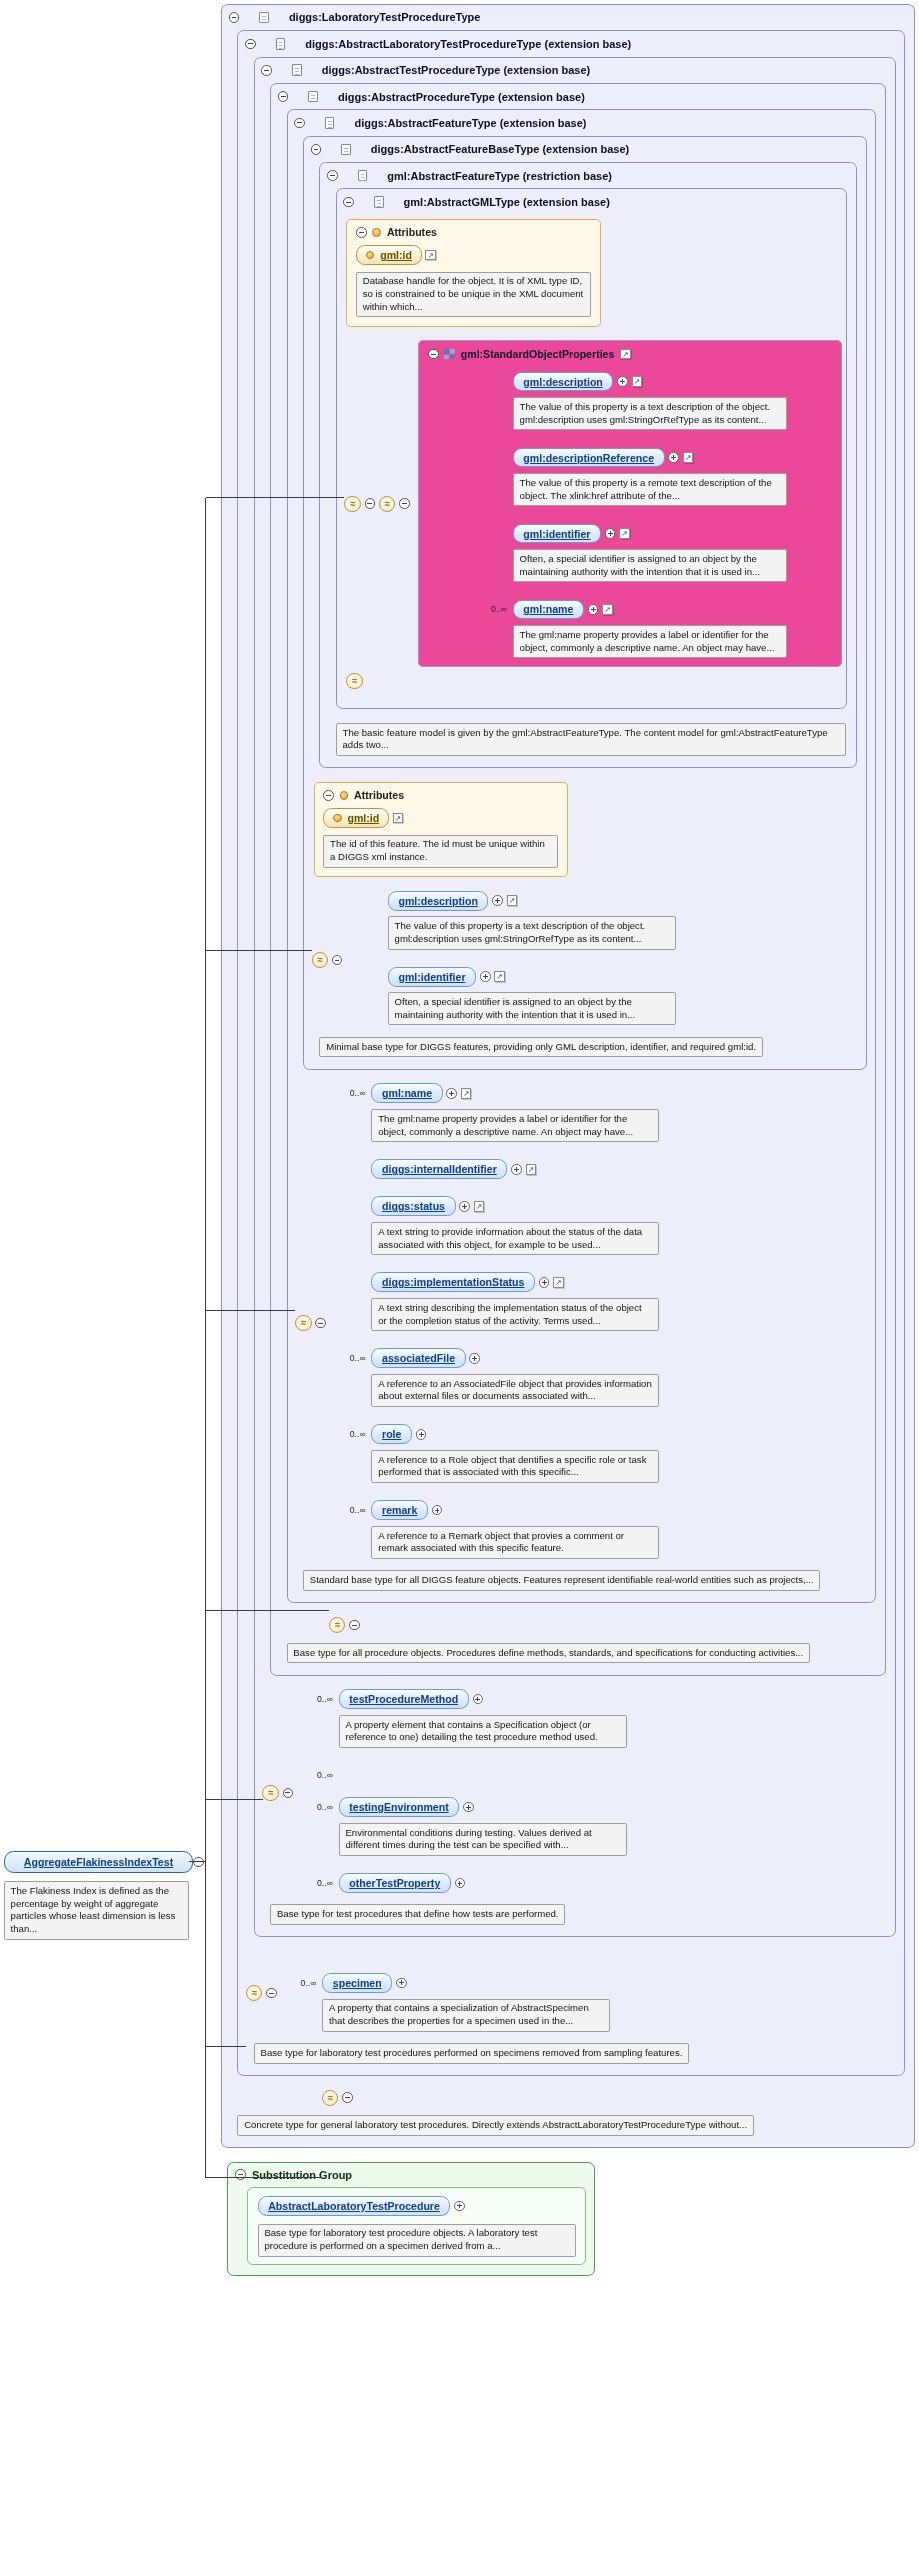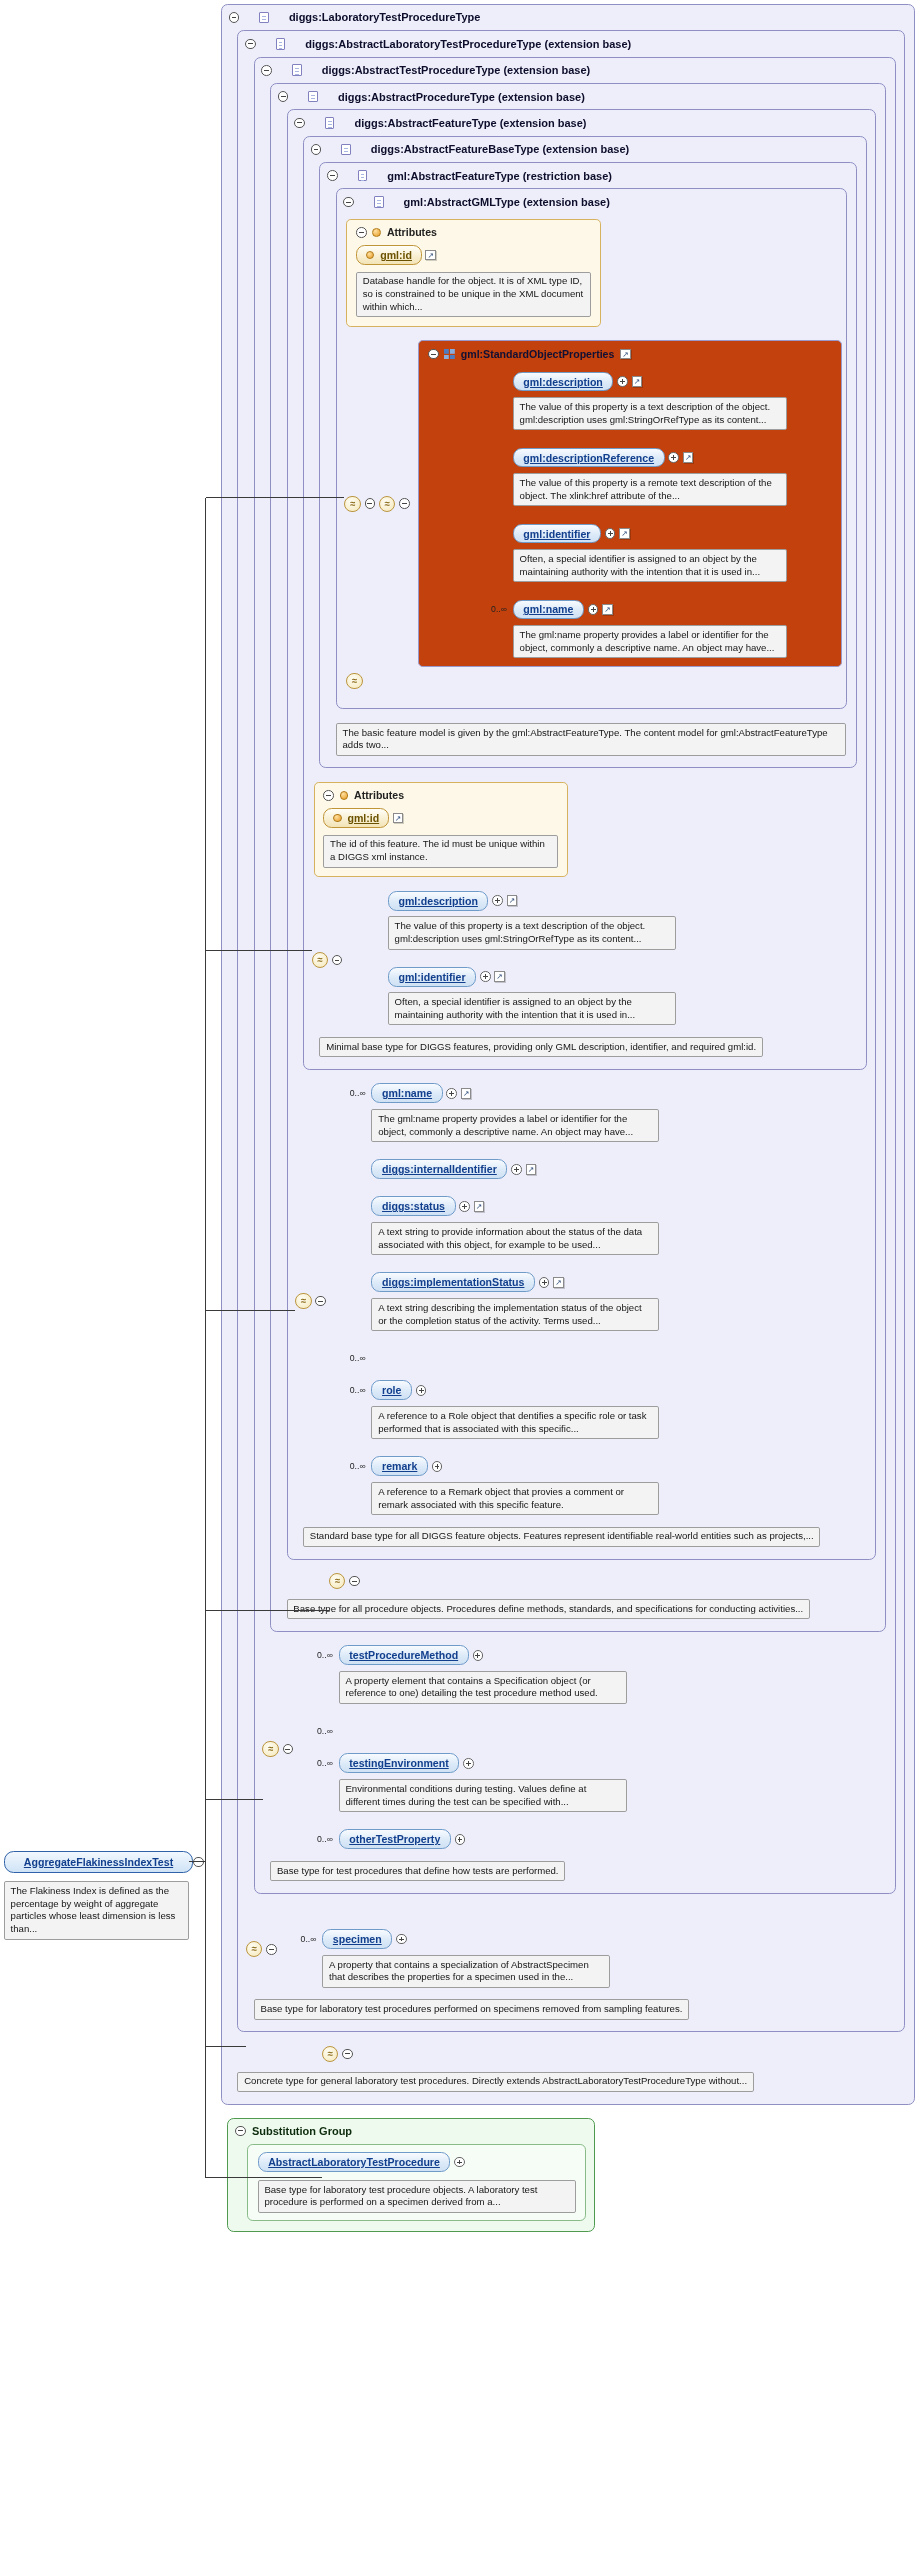--- a/index.html
+++ b/index.html
@@ -32,21 +32,21 @@
   .attrs-box { background:#fdf8e7; border:1px solid #d6b25e; border-radius:4.8px;
                padding:6.7px 8.7px 8.7px; width:fit-content; max-width:274px; margin:5.8px 0 13.5px 9.6px; }
   .attrs-title-row { display:flex; align-items:center; gap:5.8px; margin-bottom:6.7px; }
   .attrs-title { font-size:10.6px; font-weight:bold; color:#222; }
   .attr-pill { display:inline-flex; align-items:center; gap:5.8px;
                background:linear-gradient(180deg,#fffef8,#f3e4b6); border:1px solid #c09538;
                border-radius:8.7px; padding:2.9px 8.7px; }
   .attr-text { font-size:10.6px; font-weight:bold; color:#6b5200; text-decoration:underline; }
   .attr-note { margin-top:6.7px; max-width:235px; }
 
-  .group-box { flex:1; background:#c2410c; border:1px solid #9898cc; border-radius:4.8px;
+  .group-box { flex:1; background:#ec4899; border:1px solid #9898cc; border-radius:4.8px;
                padding:6.7px 8.7px 3.8px; margin-right:3.8px; }
   .group-header { display:flex; align-items:center; gap:5.8px; margin-bottom:11.5px; }
   .group-title { font-size:10.6px; font-weight:bold; color:#101035; }
   .group-els { margin-left:48px; }
   .group-els .el-note { max-width:274px; }
 
   .seq-row { display:flex; align-items:center; gap:3.8px; margin:5.8px 0 9.6px 9.6px; }
   .seq-row.indent-mid { margin-left:58px; }
   .seq-row.indent-big { margin-left:100px; }
 
@@ -372,20 +372,29 @@
                             <span class="pill-text">diggs:implementationStatus</span>
                           </span>
                         <span class="i-plus"></span>
                         <span class="i-link">↗</span>
                       </div>
                       <div class="note el-note">A text string describing the implementation status of the object or the completion status of the activity. Terms used...</div>
                     </div>
                   </div>
                   <div class="el-row">
                     <span class="card">0..∞</span>
+                    <div class="el-block">
+                      <div class="pill-row">
+                        <span class="pill">
+                            <span class="pill-text">associatedFile</span>
+                          </span>
+                        <span class="i-plus"></span>
+                      </div>
+                      <div class="note el-note">A reference to an AssociatedFile object that provides information about external files or documents associated with...</div>
+                    </div>
                   </div>
                   <div class="el-row">
                     <span class="card">0..∞</span>
                     <div class="el-block">
                       <div class="pill-row">
                         <span class="pill">
                             <span class="pill-text">role</span>
                           </span>
                         <span class="i-plus"></span>
                       </div>
@@ -440,21 +449,21 @@
               </div>
               <div class="el-row">
                 <span class="card">0..∞</span>
                 <div class="el-block">
                   <div class="pill-row">
                     <span class="pill">
                         <span class="pill-text">testingEnvironment</span>
                       </span>
                     <span class="i-plus"></span>
                   </div>
-                  <div class="note el-note">Environmental conditions during testing. Values define at different times during the test can be specified with...</div>
+                  <div class="note el-note">Environmental conditions during testing. Values derived at different times during the test can be specified with...</div>
                 </div>
               </div>
               <div class="el-row">
                 <span class="card">0..∞</span>
                 <div class="el-block">
                   <div class="pill-row">
                     <span class="pill">
                         <span class="pill-text">otherTestProperty</span>
                       </span>
                     <span class="i-plus"></span>

